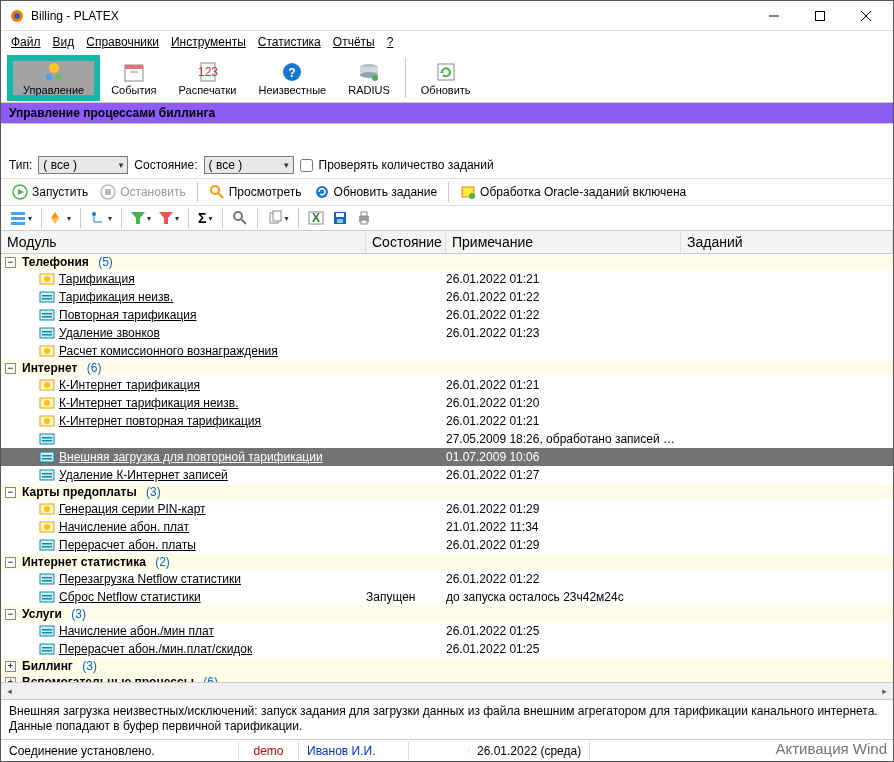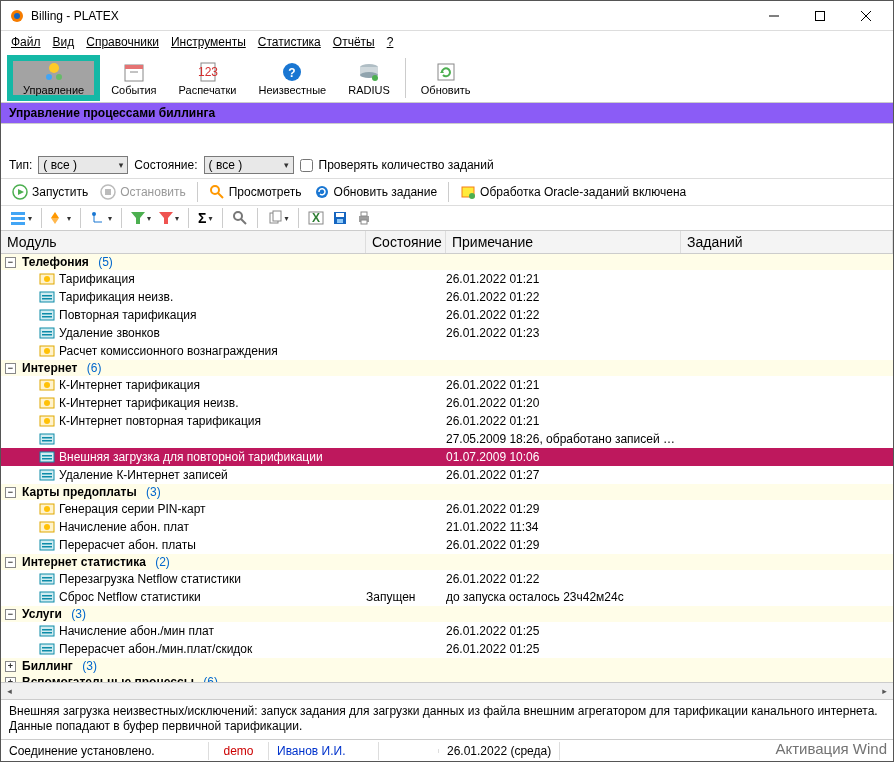--- a/index.html
+++ b/index.html
@@ -55,23 +55,23 @@
 .col-note { width: 235px; }
 .col-tasks { flex: 1; }
 
 
 .grid { flex: 1; overflow-y: auto; overflow-x: auto; }
 .group-row { background: #fffde8; display: flex; align-items: center; padding: 1px 4px; cursor: pointer; }
 .group-row .gtoggle { width: 11px; height: 11px; border: 1px solid #888; display: flex; align-items: center; justify-content: center; margin-right: 6px; font-size: 9px; line-height: 1; font-weight: bold; color: #333; background:#fff; }
 .group-row .gname { font-weight: bold; }
 .group-row .gcount { color: #0066cc; margin-left: 6px; }
 .data-row { display: flex; align-items: center; padding: 0; height: 18px; cursor: pointer; }
-.data-row.selected { background: #be185d; color: #fff; }
+.data-row.selected { background: #737373; color: #fff; }
 .cell { overflow: hidden; white-space: nowrap; text-overflow: ellipsis; }
-.cell-mod { width: 365px; display: flex; align-items: center; padding-left: 38px; gap: 4px; }
+.cell-mod { width: 365px; display: flex; align-items: center; padding-left: 38px; gap: 4px; text-decoration: underline; }
 .cell-state { width: 80px; }
 .cell-note { width: 235px; }
 .row-icon { width: 16px; height: 14px; flex-shrink: 0; }
 
 
 .hscroll { height: 17px; background: #f0f0f0; border-top: 1px solid #ccc; display:flex; align-items:center; }
 .hscroll .sbtn { width:17px; height:17px; display:flex; align-items:center; justify-content:center; font-size:9px; color:#555; }
 
 
 .desc { padding: 4px 8px; min-height: 34px; border-top: 1px solid #ccc; line-height: 1.3; }
@@ -630,19 +630,19 @@
 
 <div class="hscroll">
   <div class="sbtn">◂</div>
   <div style="flex:1"></div>
   <div class="sbtn">▸</div>
 </div>
 
 <div class="desc">Внешняя загрузка неизвестных/исключений: запуск задания для загрузки данных из файла внешним агрегатором для тарификации канального интернета. Данные попадают в буфер первичной тарификации.</div>
 
 <div class="statusbar" style="position:relative;">
-  <div class="sb-cell" style="width:208px">Соединение установлено.</div>
+  <div class="sb-cell" style="width:238px">Соединение установлено.</div>
   <div class="sb-cell demo" style="width:60px;text-align:center">demo</div>
   <div class="sb-cell user" style="width:110px">Иванов И.И.</div>
   <div class="sb-cell" style="width:60px"></div>
   <div class="sb-cell">26.01.2022 (среда)</div>
   <div class="watermark">Активация Wind</div>
 </div>
 
 </body></html>

